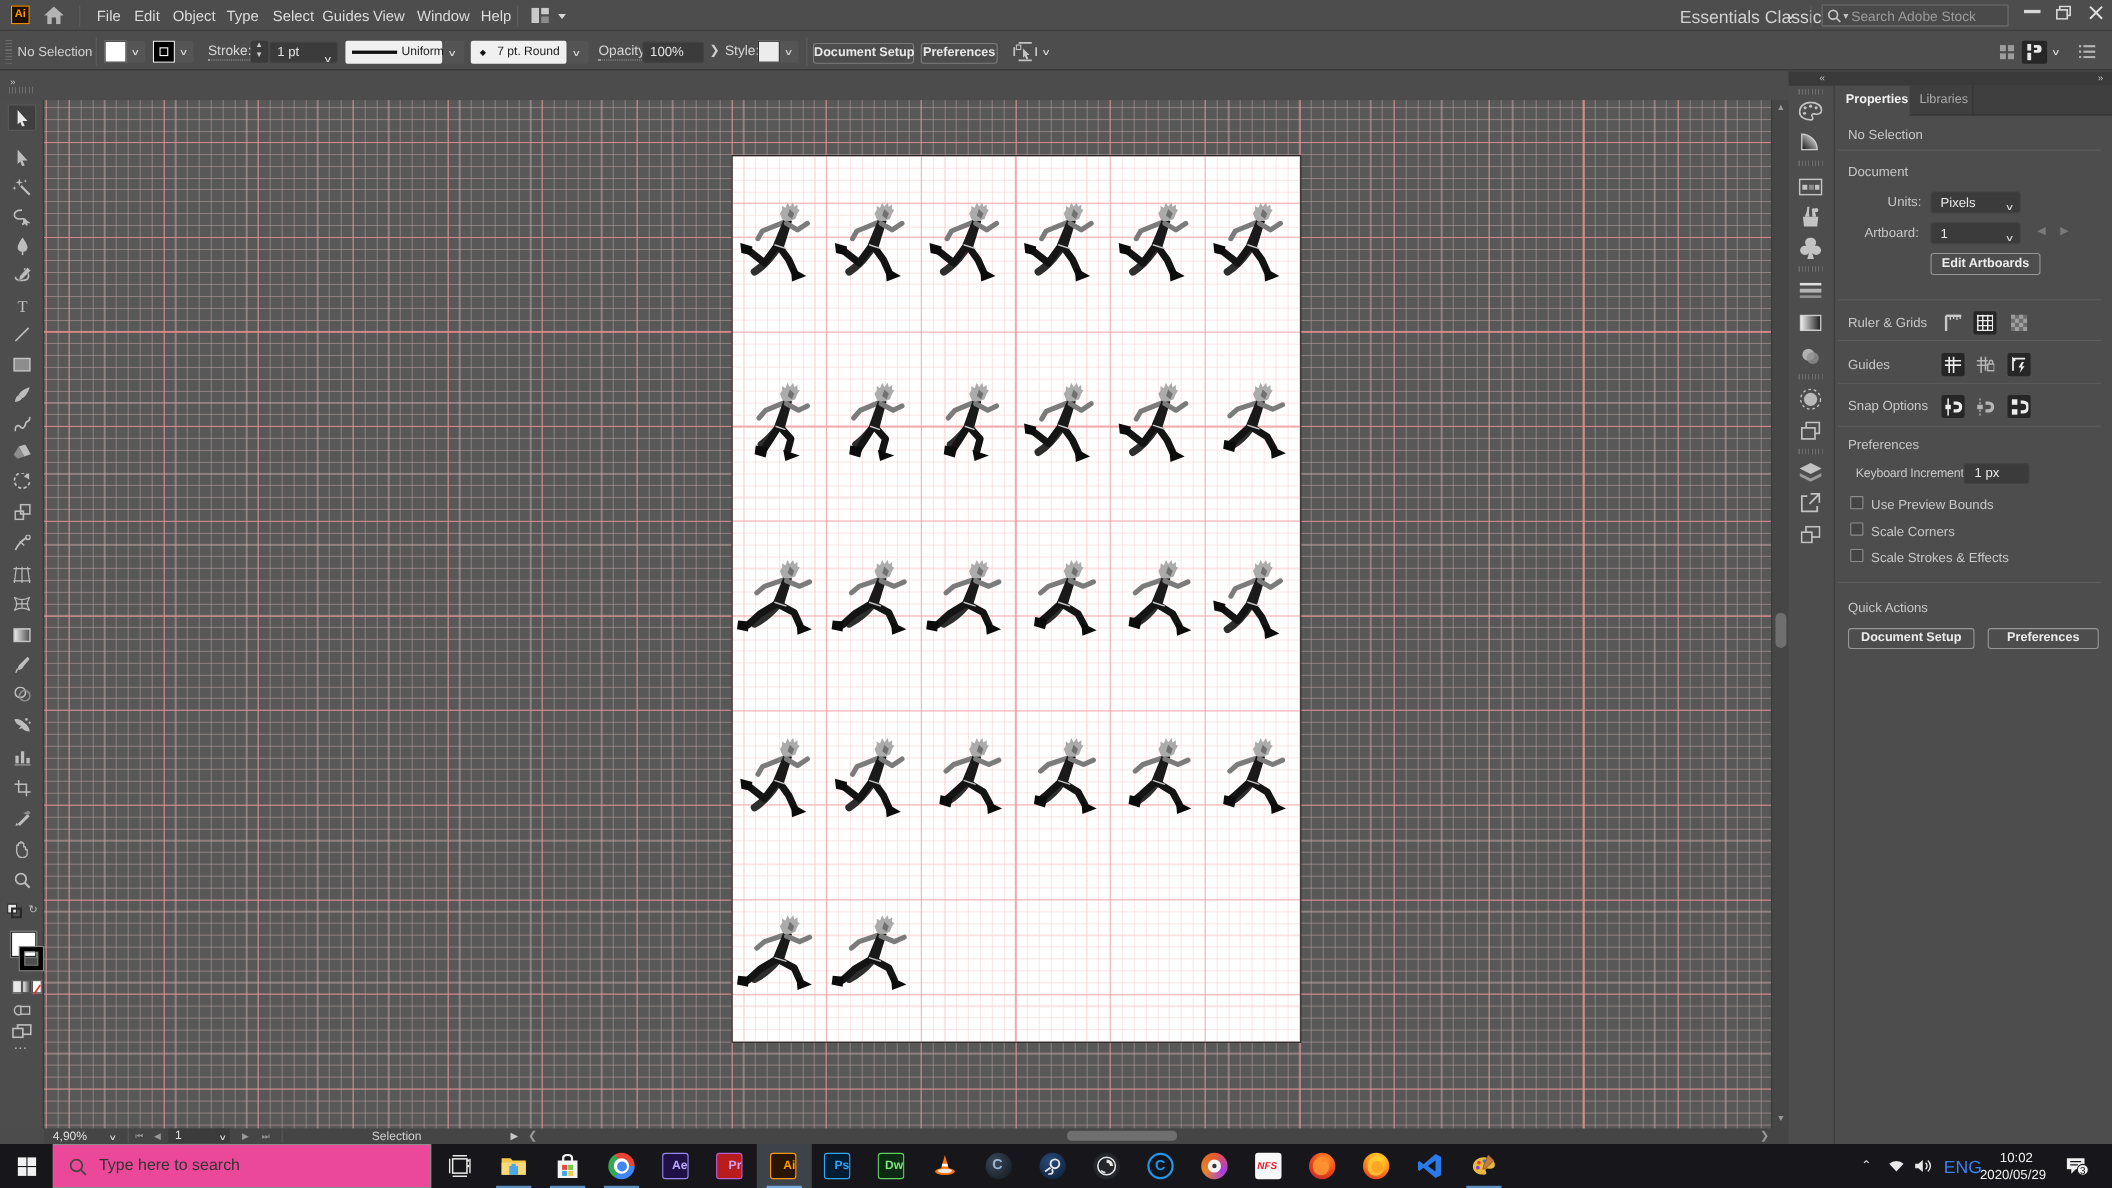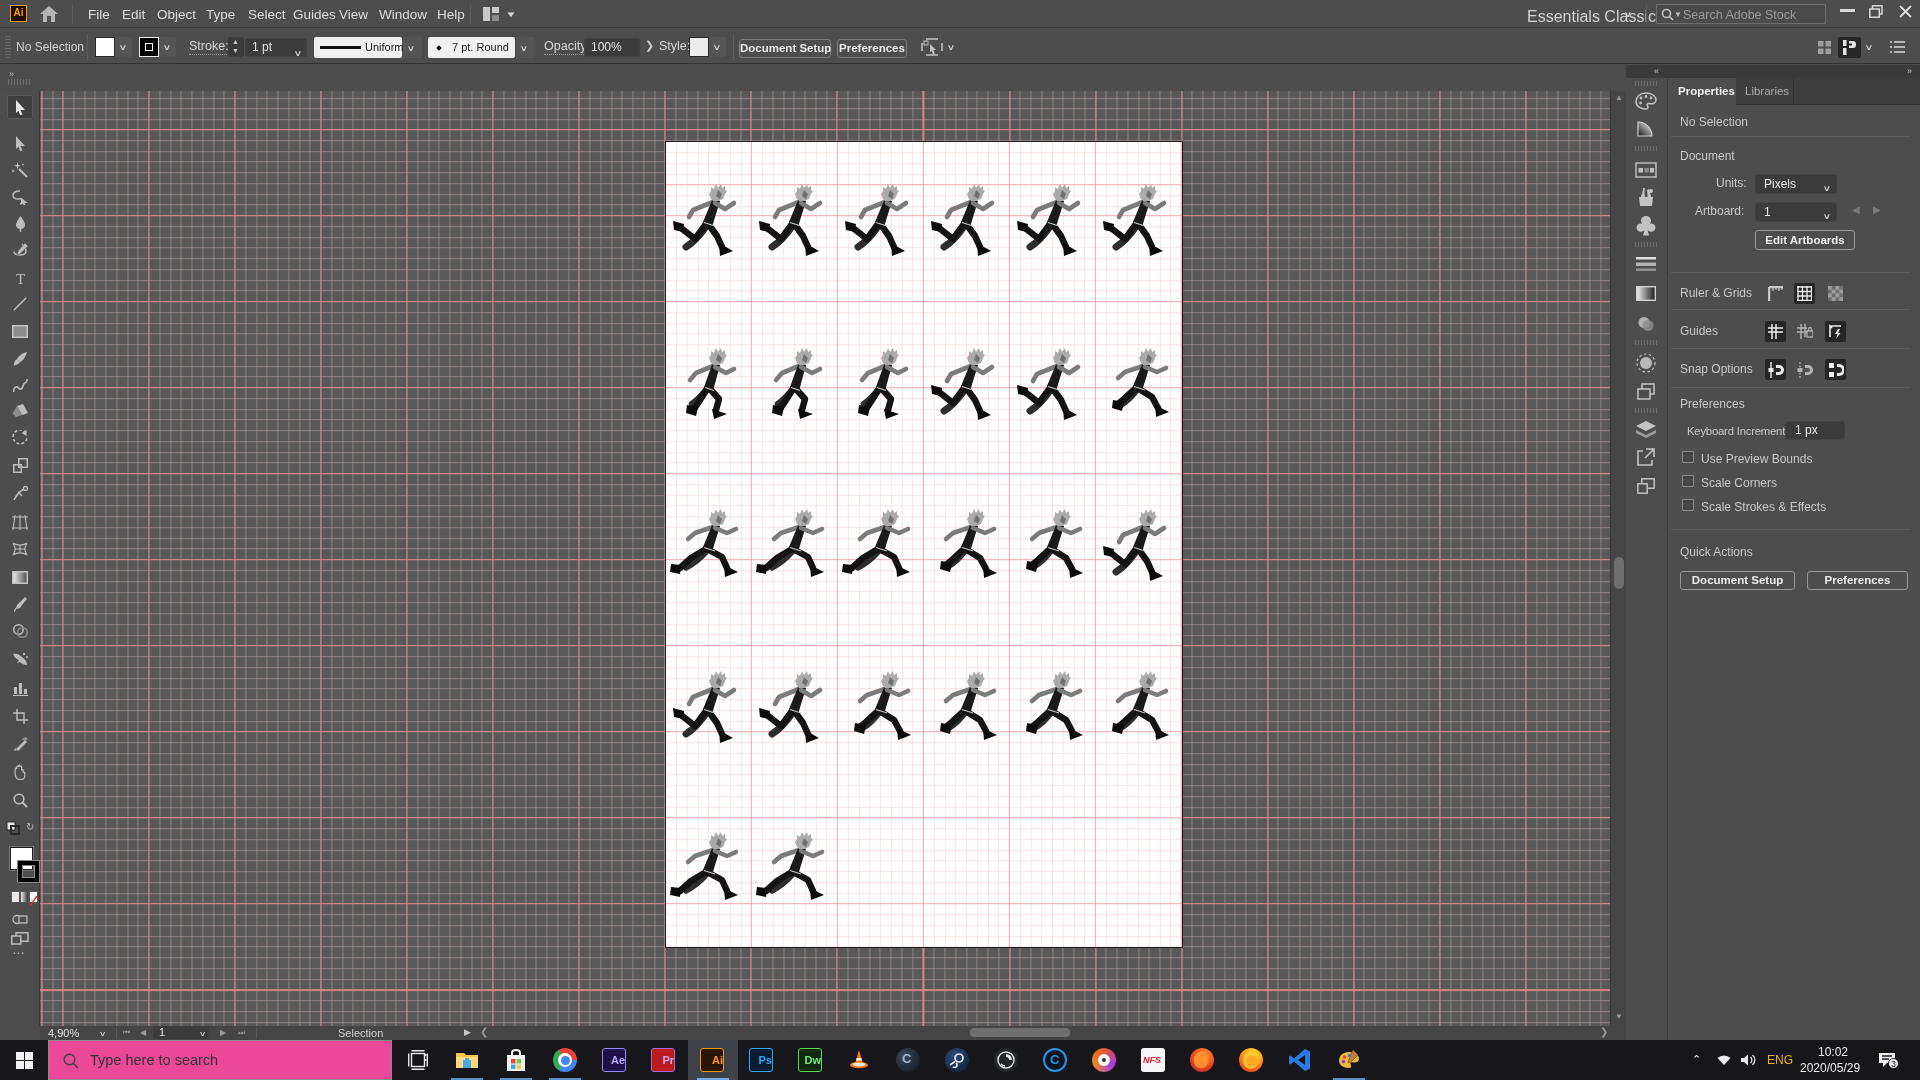--- a/index.html
+++ b/index.html
@@ -793,21 +793,21 @@
     <div class="tline" style="left:697px;width:32px;background:#76a9e0"></div>
     <div class="tline" style="left:1333px;width:32px"></div>
     <span class="abs" style="left:1692px;top:13px;color:#e8e8e8;font-size:11px">⌃</span>
     <svg class="abs" style="left:1716px;top:14px" width="16" height="12" viewBox="0 0 16 12">
         <path d="M8 11 L1.5 4 A 9.5 9.5 0 0 1 14.5 4 Z" fill="#e8e8e8"></path>
       </svg>
     <svg class="abs" style="left:1741px;top:13px" width="15" height="14" viewBox="0 0 15 14">
         <path d="M0 5 L3 5 L7 1.5 L7 12.5 L3 9 L0 9 Z" fill="#e8e8e8"></path>
         <path d="M9.5 4 A 4 4 0 0 1 9.5 10 M11.5 2 A 6.5 6.5 0 0 1 11.5 12" stroke="#e8e8e8" stroke-width="1.3" fill="none"></path>
       </svg>
-    <span class="abs" style="left:1767px;top:13px;color:#eab308;font-size:12px">ENG</span>
+    <span class="abs" style="left:1767px;top:13px;color:#3b82f6;font-size:16px">ENG</span>
     <span class="abs" style="left:1818px;top:5px;color:#f0f0f0;font-size:12px">10:02</span>
     <span class="abs" style="left:1800px;top:21px;color:#f0f0f0;font-size:12px">2020/05/29</span>
     <svg class="abs" style="left:1878px;top:12px" width="18" height="16" viewBox="0 0 18 16">
         <path d="M1 1 L17 1 L17 11 L9 11 L5 15 L5 11 L1 11 Z" fill="#f0f0f0"></path>
         <path d="M4 4 L14 4 M4 7 L11 7" stroke="#17171b" stroke-width="1.3"></path>
       </svg>
     <div class="abs" style="left:1888px;top:18px;width:11px;height:11px;border-radius:50%;background:#f0f0f0;border:1px solid #17171b;color:#111;font-size:9px;line-height:10px;text-align:center">3</div>
   </div>
 </div>
 

